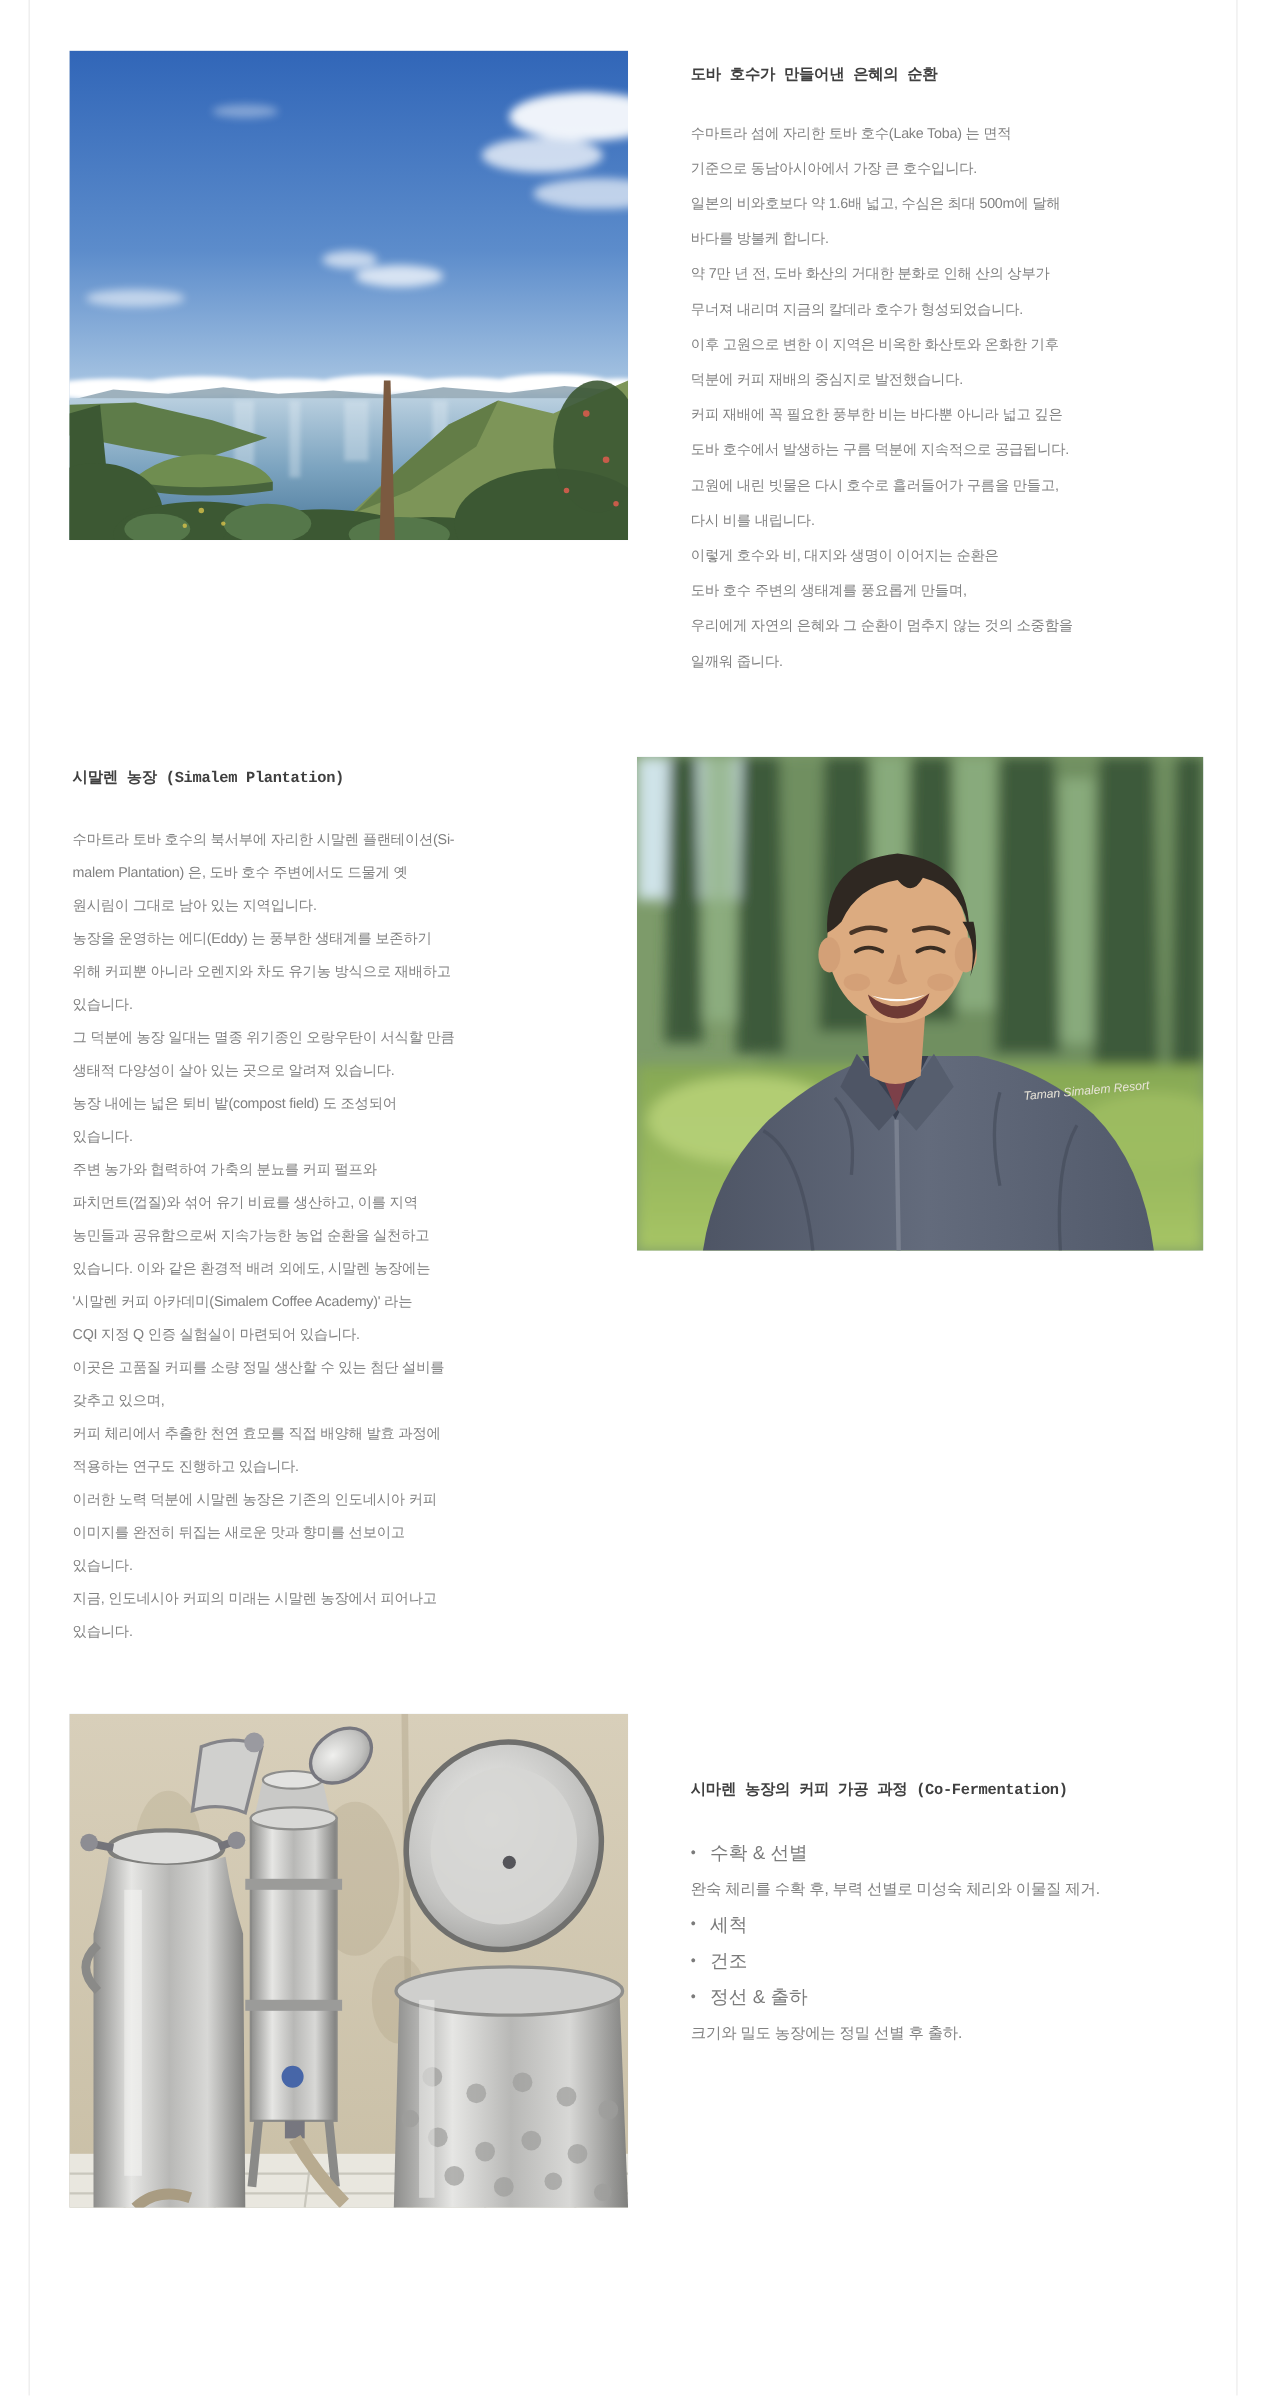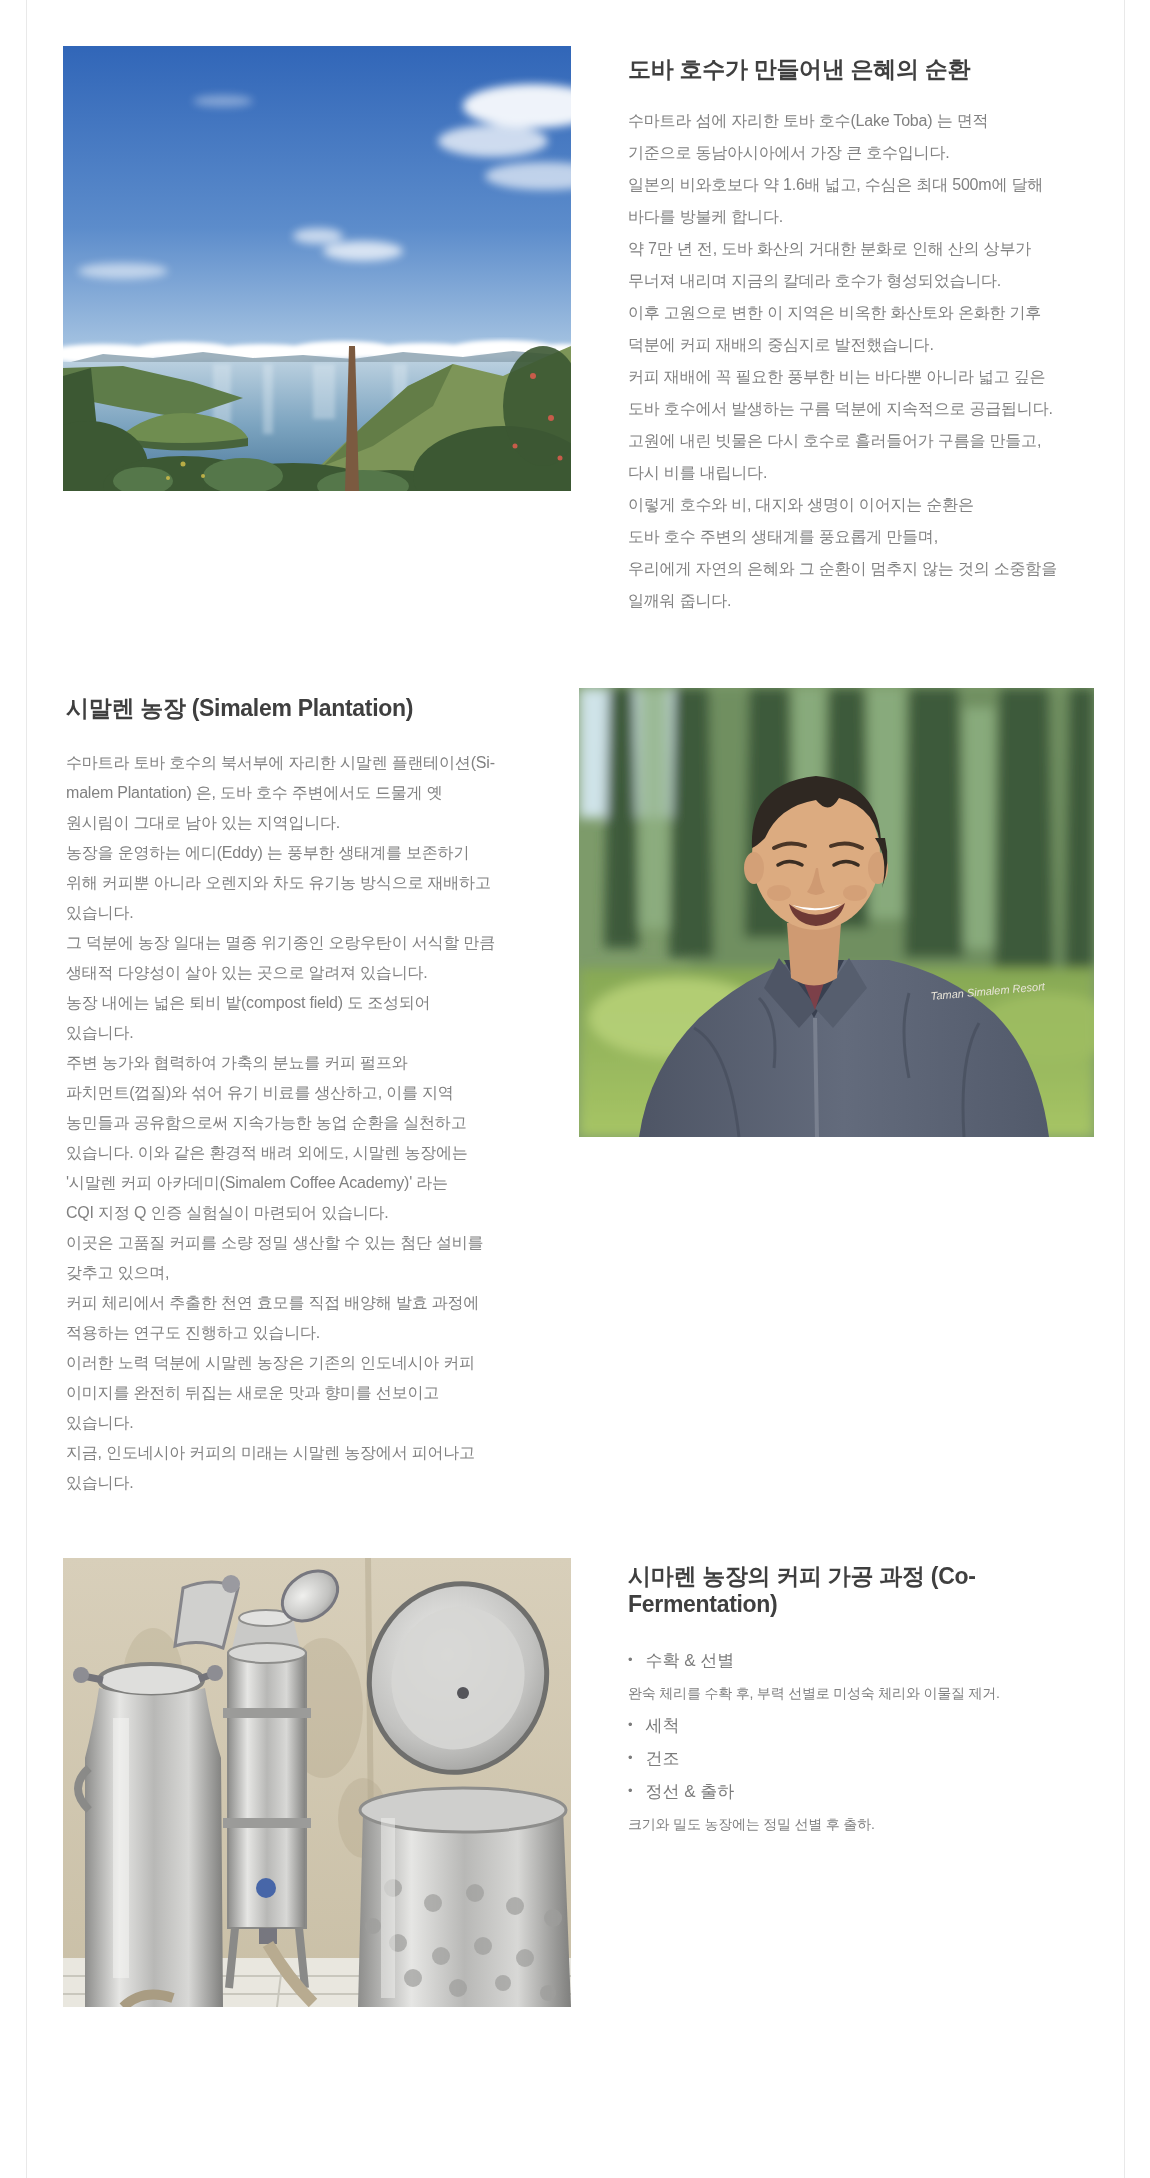--- a/index.html
+++ b/index.html
@@ -9,23 +9,23 @@
   .vline.left{left:26px;}
   .vline.right{left:1124px;}
   .photo{position:absolute;overflow:hidden;background:#dde3e8;}
   .photo svg{display:block;width:100%;height:100%;}
   #photo-lake{left:63px;top:46px;width:508px;height:445px;}
   #photo-man{left:579px;top:688px;width:515px;height:449px;}
   #photo-tanks{left:63px;top:1558px;width:508px;height:449px;}
   .tcol{position:absolute;}
   #text1{left:628px;top:55px;width:470px;}
   #text2{left:66px;top:694px;width:524px;}
-  #text3{left:628px;top:1562px;width:478px;}
-  .sec-title{font-size:23px;font-weight:bold;color:#3f3f3f;margin:0;line-height:28px;letter-spacing:-0.3px;}
-  .body{font-size:16px;line-height:32px;color:#818181;white-space:pre;margin:22px 0 0 0;letter-spacing:-0.2px;}
+  #text3{left:628px;top:1614px;width:478px;}
+  .sec-title{font-size:14px;font-weight:bold;color:#3f3f3f;margin:0;line-height:28px;letter-spacing:-0.3px;font-family:Liberation Mono, monospace;}
+  .body{font-size:13px;line-height:32px;color:#818181;white-space:pre;margin:22px 0 0 0;letter-spacing:-0.2px;}
   #text2 .body{line-height:30px;margin-top:26px;}
   .bullets{margin-top:26px;}
   .b-line{font-size:17px;line-height:32px;color:#7b7b7b;}
   .b-dot{display:inline-block;font-size:13px;margin-right:13px;vertical-align:2px;color:#7b7b7b;}
   .b-desc{font-size:14px;line-height:32px;color:#818181;white-space:pre;letter-spacing:-0.2px;}
 </style>
 </head>
 <body>
 
 <div class="page">

